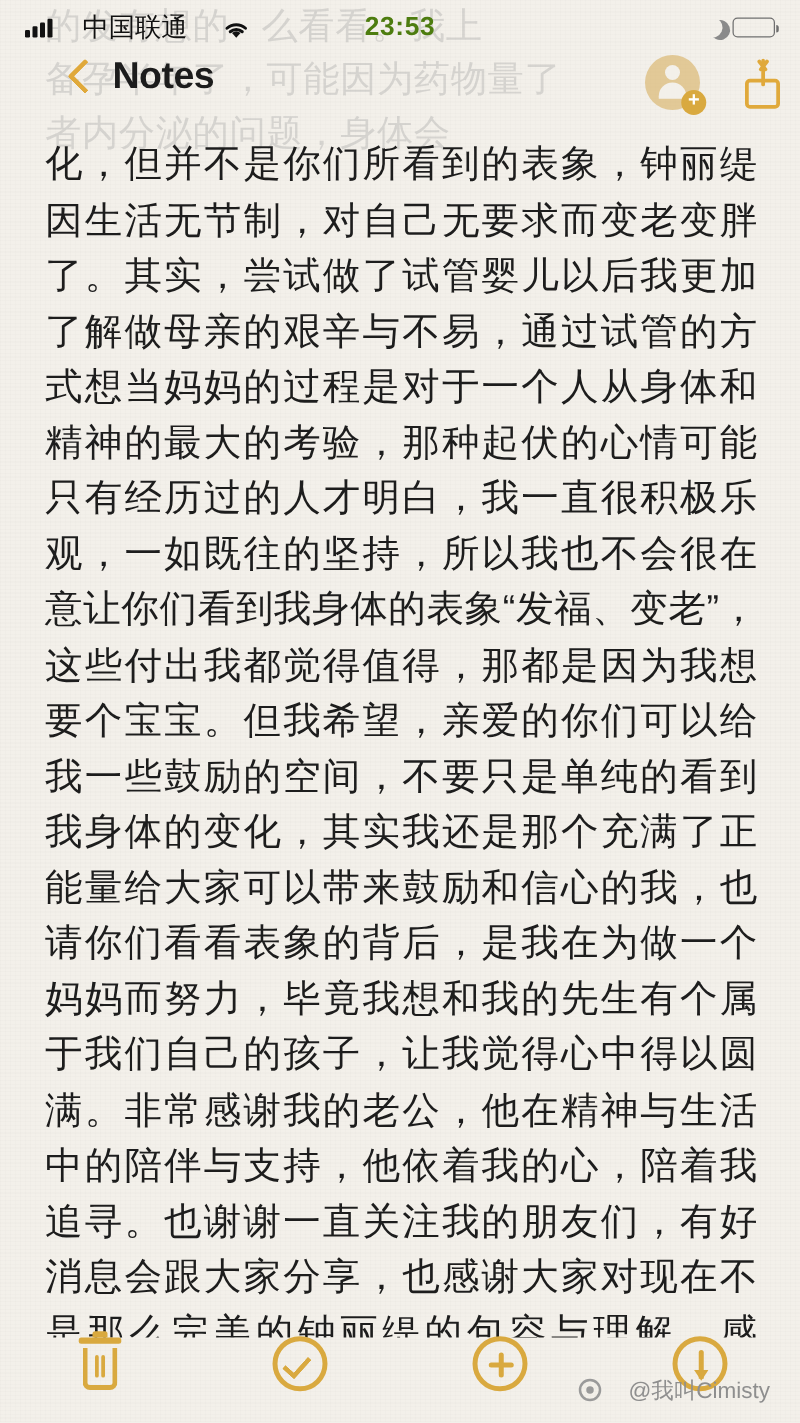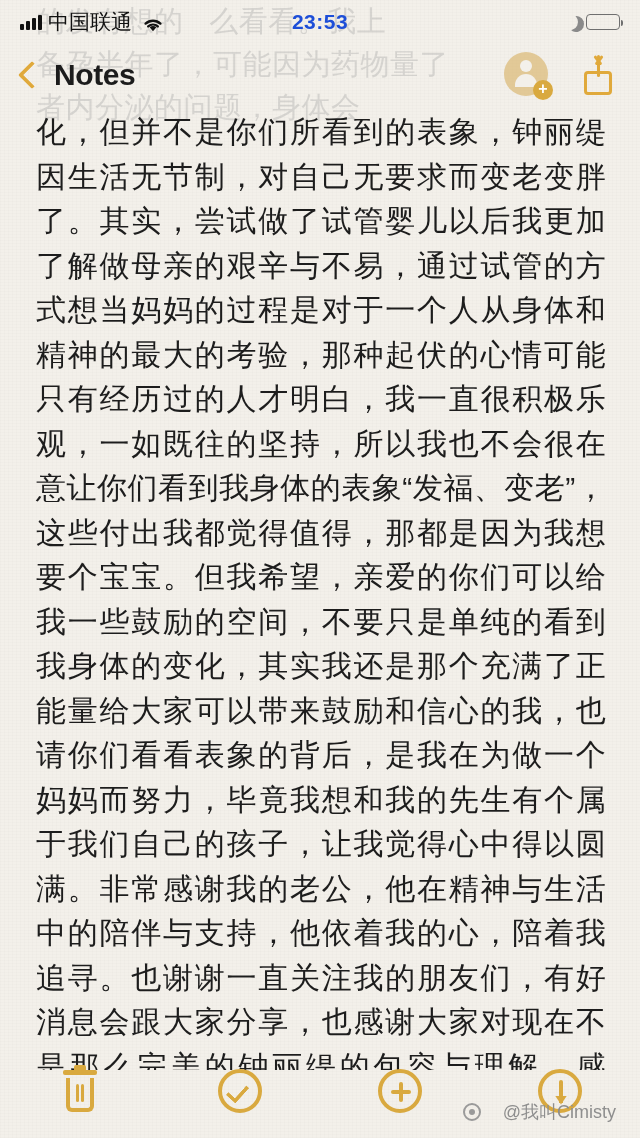--- a/index.html
+++ b/index.html
@@ -39,21 +39,21 @@
     display: flex;
     align-items: center;
     padding: 0 20px;
     color: #1a1a1a;
     font-size: 21px;
     z-index: 6;
   }
   .sb-left {
     display: flex;
     align-items: center;
-    gap: 6px;
+    gap: 24px;
   }
   .signal {
     display: flex;
     align-items: flex-end;
     gap: 2px;
     height: 16px;
   }
   .signal i {
     display: block;
     width: 4px;
@@ -74,21 +74,21 @@
     width: 22px;
     height: 16px;
     position: relative;
   }
   .sb-center {
     position: absolute;
     left: 0; right: 0;
     text-align: center;
     font-size: 21px;
     font-weight: 600;
-    color: #1d4ed8;
+    color: #4d7c0f;
     letter-spacing: 0.5px;
   }
   .sb-right {
     margin-left: auto;
     display: flex;
     align-items: center;
     gap: 8px;
   }
   .moon {
     width: 16px; height: 16px;
@@ -120,23 +120,24 @@
     width: 78%;
     background: #6f6f6f;
     border-radius: 2px;
   }
 
   
   .navbar {
     position: relative;
     height: 62px;
     display: flex;
-    align-items: center;
-    padding: 0 16px;
+    align-items: flex-start;
+    padding: 0 4px;
     z-index: 6;
+    margin-left: 48px;
   }
   .back {
     display: flex;
     align-items: center;
     gap: 6px;
     color: #e0a93b;
     cursor: pointer;
   }
   .chev {
     width: 16px;

